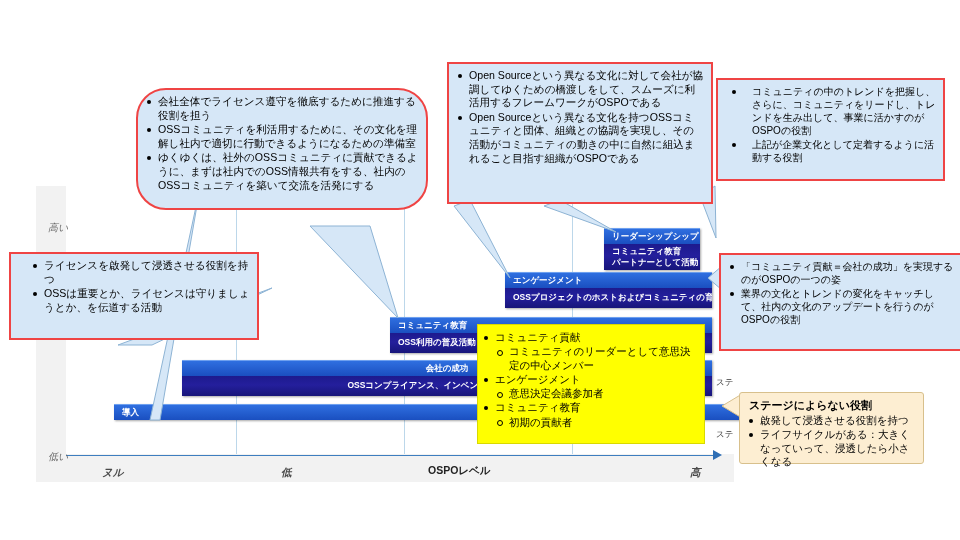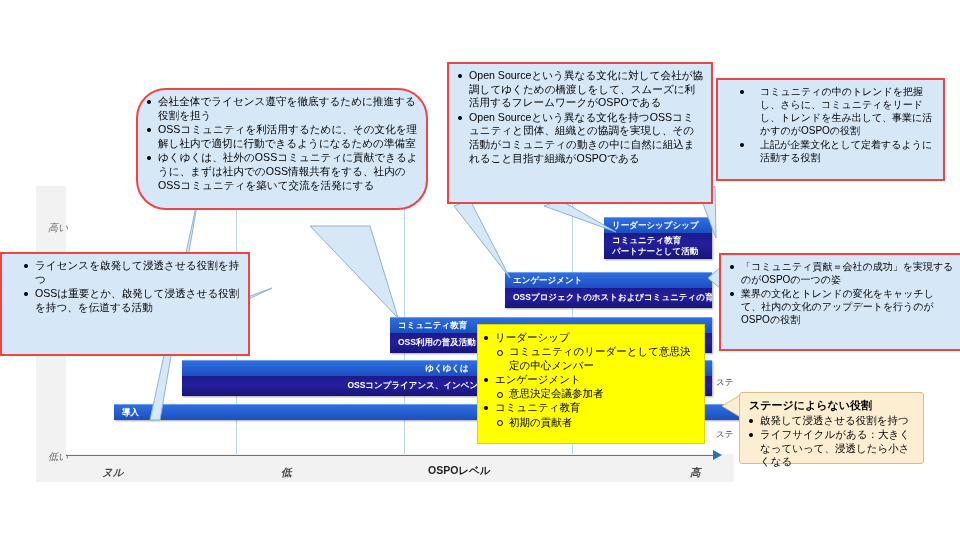--- a/index.html
+++ b/index.html
@@ -150,35 +150,35 @@
 
   <div class="side-lbl" style="left:716px;top:377px">ステ</div>
   <div class="side-lbl" style="left:716px;top:403px">ステ</div>
   <div class="side-lbl" style="left:716px;top:429px">ステ</div>
 
   <div class="bar shade" style="left:114px;top:404px;width:653px;">
     <div class="bar-head">導入</div>
   </div>
 
   <div class="bar shade" style="left:182px;top:360px;width:530px;">
-    <div class="bar-head" style="text-align:center;padding-left:0">ゆくゆくは</div>
+    <div class="bar-head" style="text-align:center;padding-left:0">会社の成功</div>
     <div class="bar-body" style="text-align:center;padding-left:0">OSSコンプライアンス、インベントリ、開発者教育</div>
   </div>
 
   <div class="bar shade" style="left:390px;top:317px;width:322px;">
     <div class="bar-head">コミュニティ教育</div>
     <div class="bar-body">OSS利用の普及活動と</div>
   </div>
 
   <div class="bar shade" style="left:505px;top:272px;width:207px;">
     <div class="bar-head">エンゲージメント</div>
     <div class="bar-body">OSSプロジェクトのホストおよびコミュニティの育成</div>
   </div>
 
-  <div class="bar shade" style="left:604px;top:217px;width:108px;">
+  <div class="bar shade" style="left:604px;top:228px;width:96px;">
     <div class="bar-head">リーダーシップシップ</div>
     <div class="bar-body" style="white-space:pre-line;line-height:10.5px;padding:2px 0 3px 8px">コミュニティ教育
 パートナーとして活動</div>
   </div>
 
   <svg id="leaders">
     <polygon points="200,188 150,420 160,420" fill="#d6e7f7" stroke="#8db3d4" stroke-width="1"></polygon>
     <polygon points="118,345 152,345 272,288" fill="#d6e7f7" stroke="#8db3d4" stroke-width="1"></polygon>
     <polygon points="370,226 310,226 398,318" fill="#d6e7f7" stroke="#8db3d4" stroke-width="1"></polygon>
     <polygon points="470,200 454,206 510,278" fill="#d6e7f7" stroke="#8db3d4" stroke-width="1"></polygon>
@@ -196,52 +196,52 @@
     </ul>
   </div>
 
   <div class="callout wide" style="left:447px;top:62px;width:266px;height:142px;">
     <ul class="bl">
       <li>Open Sourceという異なる文化に対して会社が協調してゆくための橋渡しをして、スムーズに利活用するフレームワークがOSPOである</li>
       <li>Open Sourceという異なる文化を持つOSSコミュニティと団体、組織との協調を実現し、その活動がコミュニティの動きの中に自然に組込まれること目指す組織がOSPOである</li>
     </ul>
   </div>
 
-  <div class="callout narrow" style="left:716px;top:78px;width:229px;height:103px;padding-left:20px;">
+  <div class="callout narrow" style="left:716px;top:78px;width:229px;height:103px;padding-left:12px;">
     <ul class="bl">
       <li style="padding-left:22px">コミュニティの中のトレンドを把握し、さらに、コミュニティをリードし、トレンドを生み出して、事業に活かすのがOSPOの役割</li>
       <li style="padding-left:22px">上記が企業文化として定着するように活動する役割</li>
     </ul>
   </div>
 
-  <div class="callout wide" style="left:0;top:252px;width:250px;height:104px;padding-left:20px;">
+  <div class="callout wide" style="left:9px;top:252px;width:250px;height:88px;padding-left:20px;">
     <ul class="bl">
       <li>ライセンスを啟発して浸透させる役割を持つ</li>
-      <li>OSSは重要とか、啟発して浸透させる役割を持つ、を伝道する活動</li>
+      <li>OSSは重要とか、ライセンスは守りましょうとか、を伝道する活動</li>
     </ul>
   </div>
 
   <div class="callout narrow" style="left:719px;top:253px;width:244px;height:98px;">
     <ul class="bl">
       <li>「コミュニティ貢献＝会社の成功」を実現するのがOSPOの一つの姿</li>
       <li>業界の文化とトレンドの変化をキャッチして、社内の文化のアップデートを行うのがOSPOの役割</li>
     </ul>
   </div>
 
   <div class="callout beige" style="left:739px;top:392px;width:185px;height:72px;padding-top:5px;">
     <div class="co-title">ステージによらない役割</div>
     <ul class="bl">
       <li>啟発して浸透させる役割を持つ</li>
       <li>ライフサイクルがある：大きくなっていって、浸透したら小さくなる</li>
     </ul>
   </div>
 
   <div class="callout yellow" style="left:477px;top:324px;width:228px;height:120px;padding:6px 6px 6px 4px;">
     <ul class="bl">
-      <li>リーダーシップ</li>
+      <li>コミュニティ貢献</li>
       <li class="sub">コミュニティのリーダーとして意思決定の中心メンバー</li>
       <li>エンゲージメント</li>
       <li class="sub">意思決定会議参加者</li>
       <li>コミュニティ教育</li>
       <li class="sub">初期の貢献者</li>
     </ul>
   </div>
 
 </div>
 

